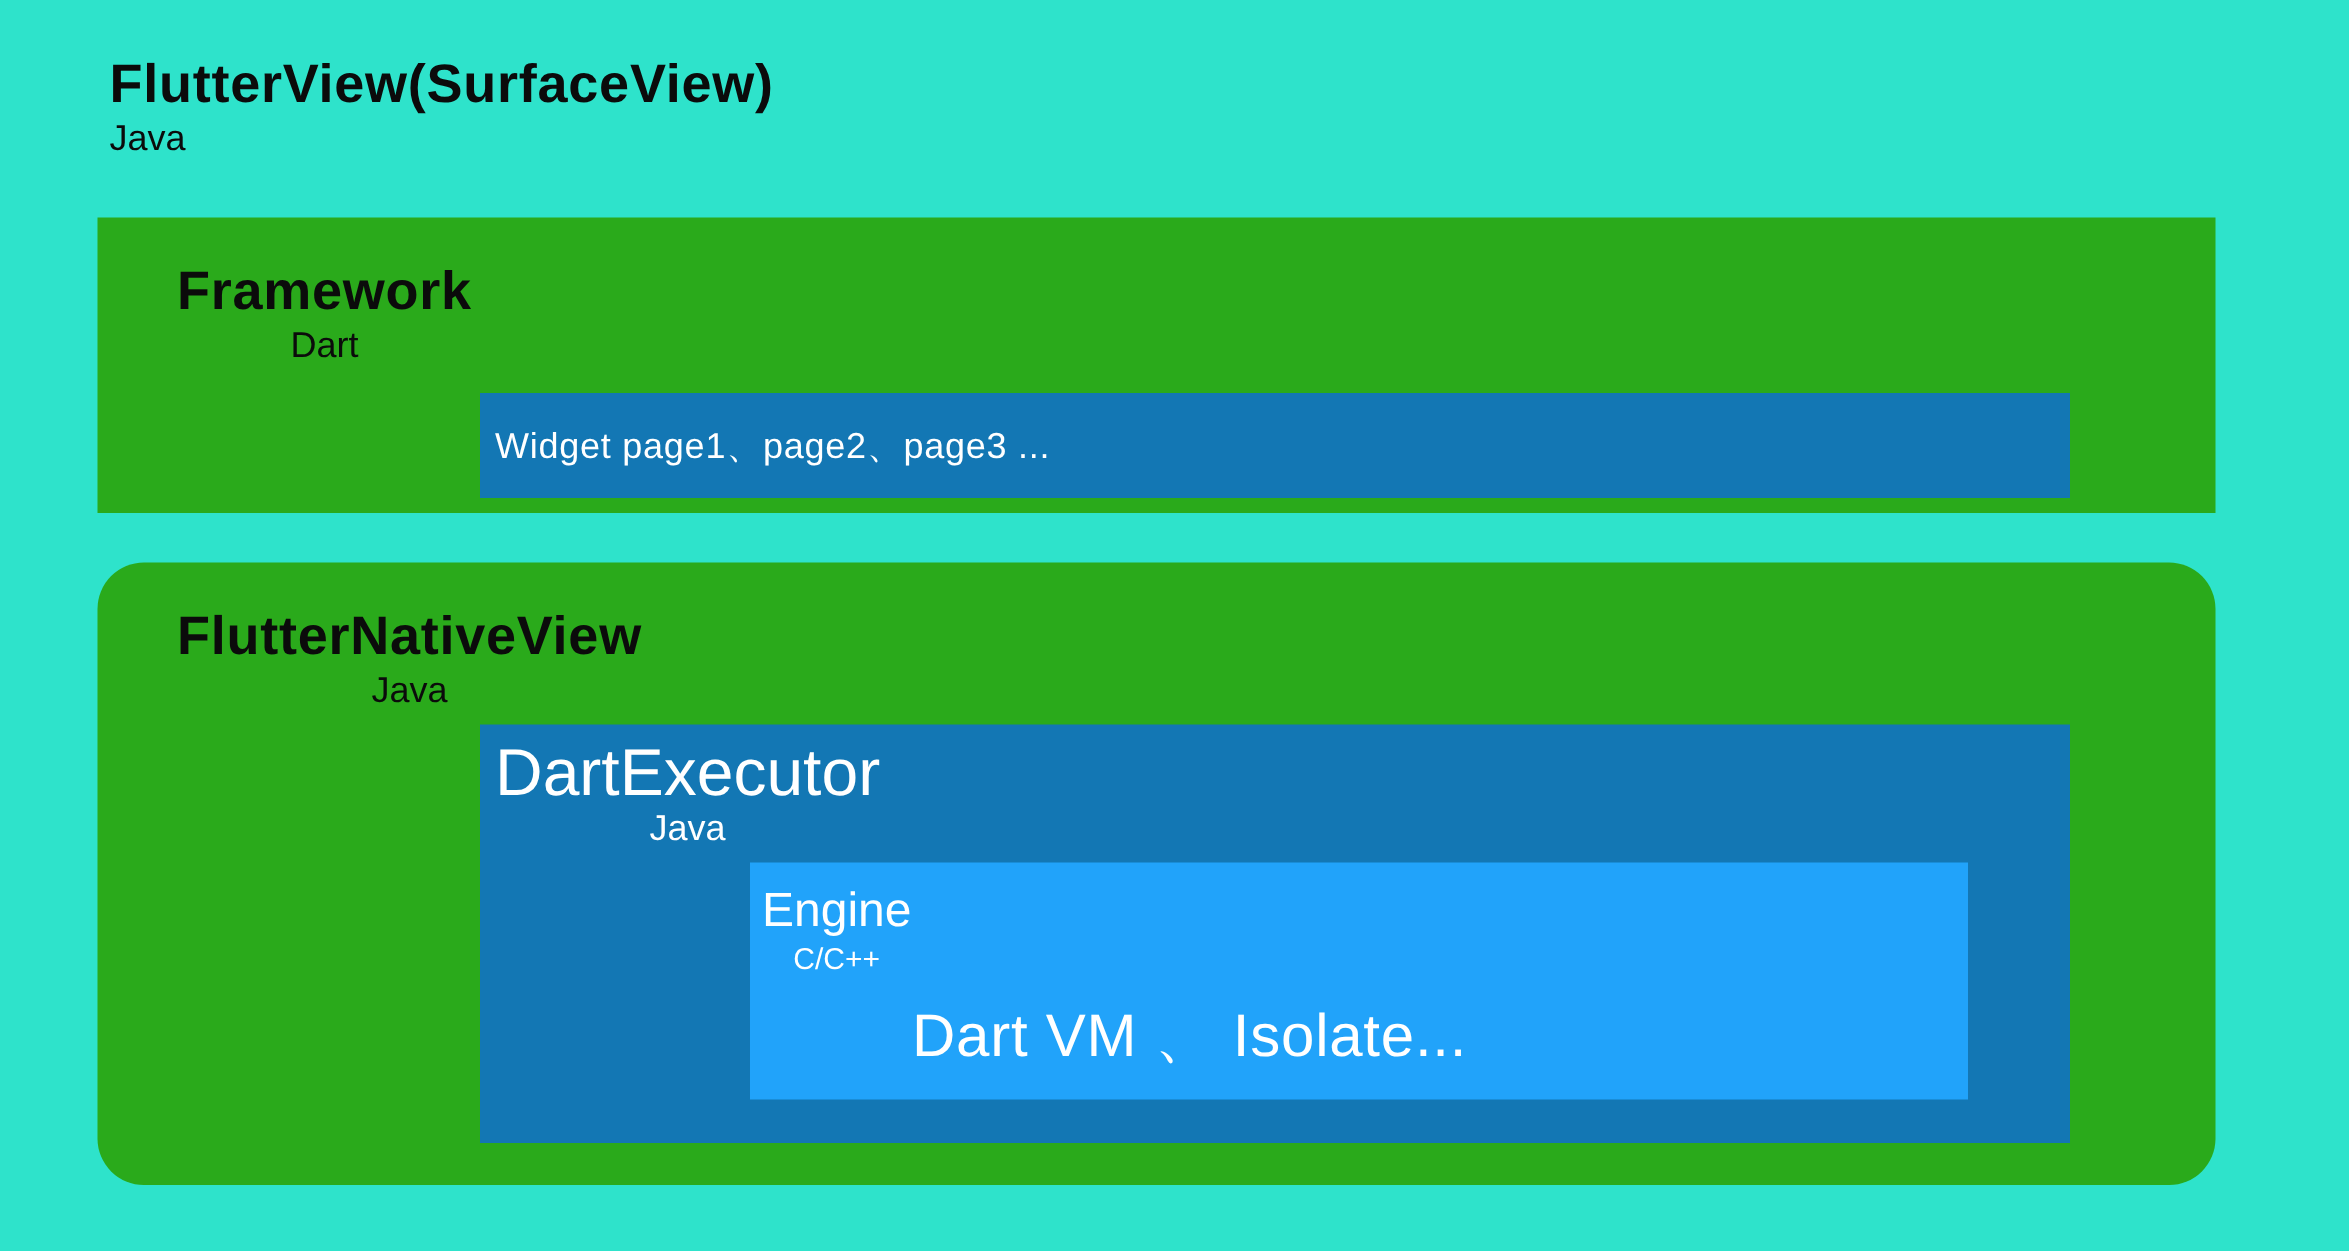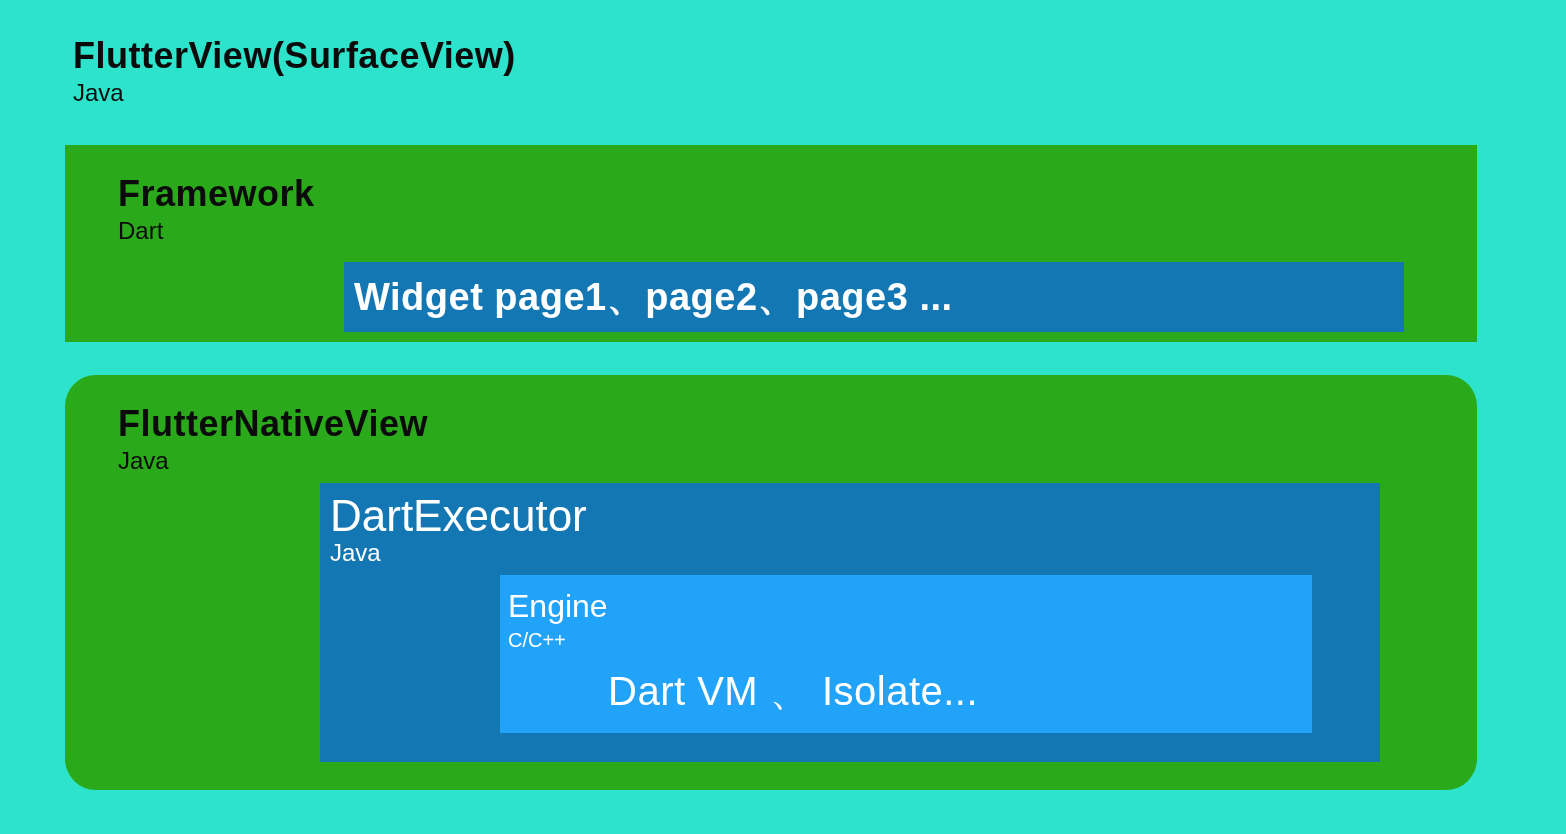--- a/index.html
+++ b/index.html
@@ -22,39 +22,38 @@
 
   .heading-title {
     font-size: 36px; font-weight: 700; line-height: 44px;
     color: var(--text_dark); letter-spacing: 0.5px;
   }
   .heading-sub {
     font-size: 24px; font-weight: 400; line-height: 30px;
     color: var(--text_dark);
   }
 
-  .green-box { background: var(--green); }
+  .green-box { background: var(--green); text-align: center; }
   .blue-box { background: var(--blue); }
   .lightblue-box { background: var(--light_blue); }
 
   .white-title {
     font-size: 44px; font-weight: 400; line-height: 44px;
     color: var(--text_light);
   }
   .white-sub {
     font-size: 24px; font-weight: 400; line-height: 30px;
     color: var(--text_light);
   }
 
   .widget-bar {
     display: flex; align-items: center;
     padding-left: 10px;
-    font-size: 38px; font-weight: 700; color: var(--text_light);
+    font-size: 24px; font-weight: 400; color: var(--text_light);
     letter-spacing: 0.5px;
-    margin-left: 24px;
   }
 
   .engine-title {
     font-size: 32px; font-weight: 400; line-height: 40px;
     color: var(--text_light);
   }
   .engine-sub {
     font-size: 20px; font-weight: 400; line-height: 28px;
     color: var(--text_light);
   }

